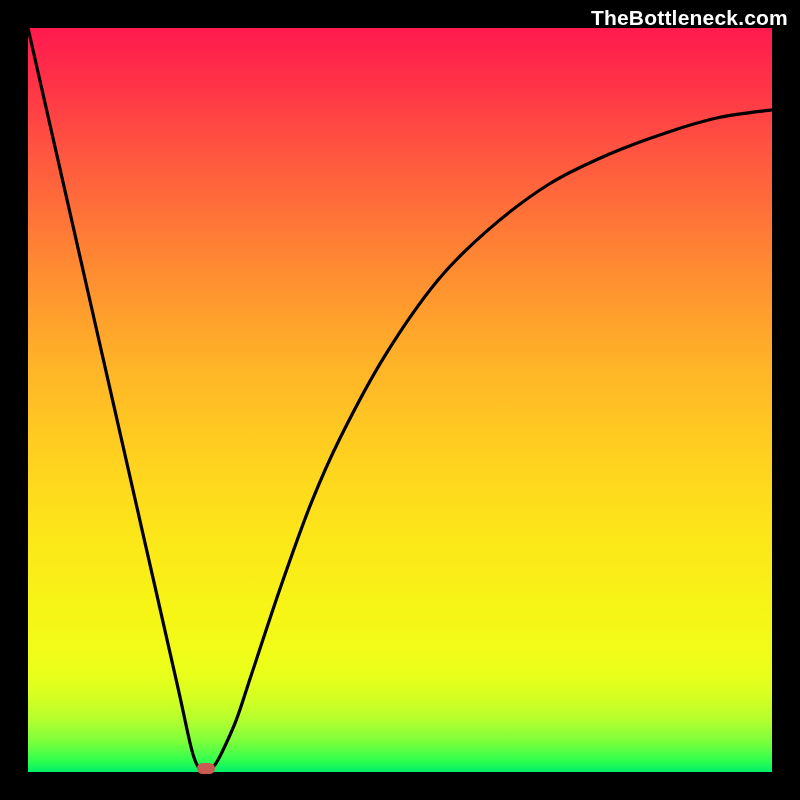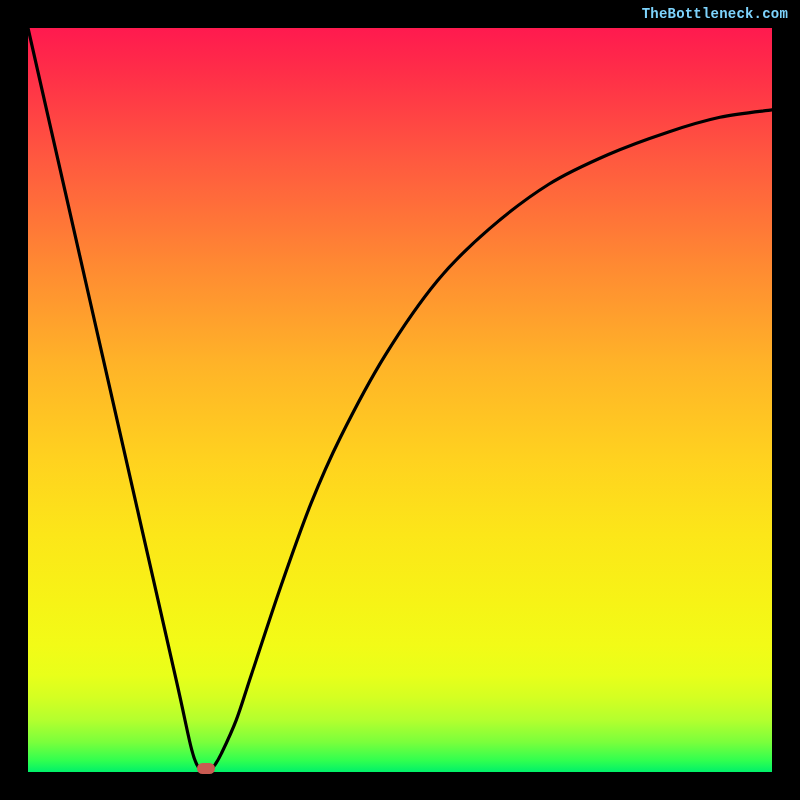--- a/index.html
+++ b/index.html
@@ -38,25 +38,24 @@
       #b4ff2e 93%,
       #7aff3c 96%,
       #2fff50 98.5%,
       #00f06a 100%
     );
   }
   .attribution {
     position: absolute;
     top: 6px;
     right: 12px;
-    color: #7dd3fc;
-    font-size: 14px;
+    color: #ffffff;
+    font-size: 21px;
     font-weight: 600;
     letter-spacing: 0.2px;
-    font-family: Liberation Mono, monospace;
   }
   svg.curve {
     position: absolute;
     left: 0;
     top: 0;
     width: 744px;
     height: 744px;
   }
   .marker {
     position: absolute;

